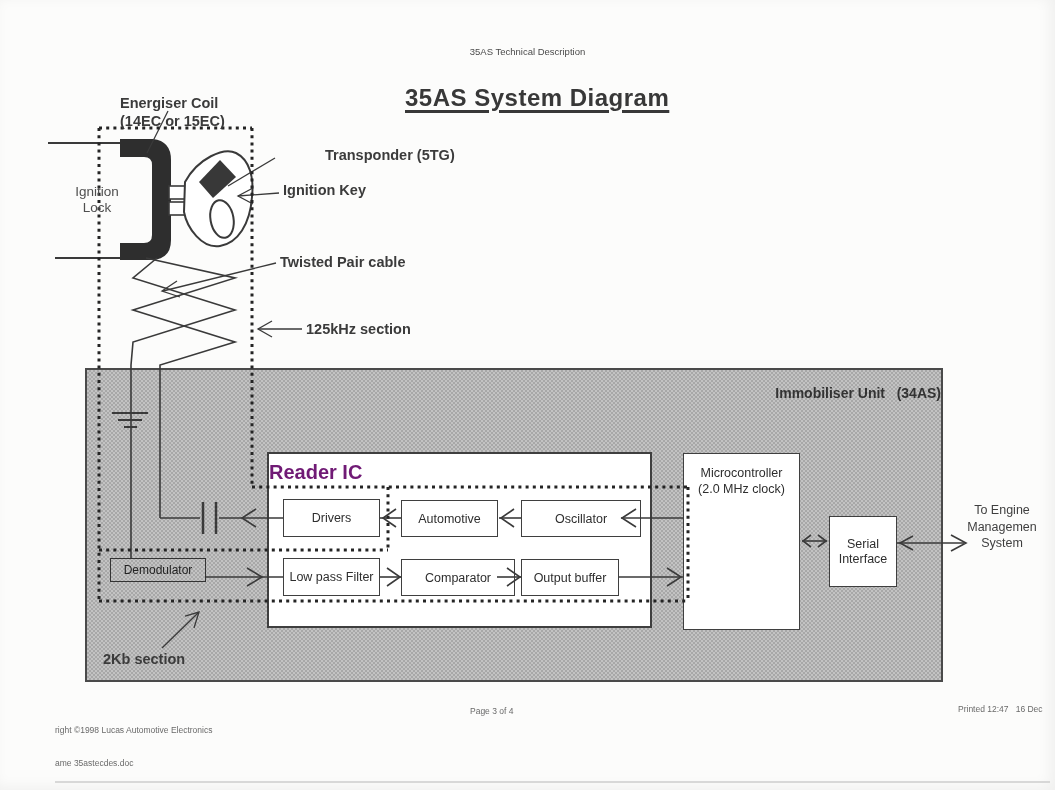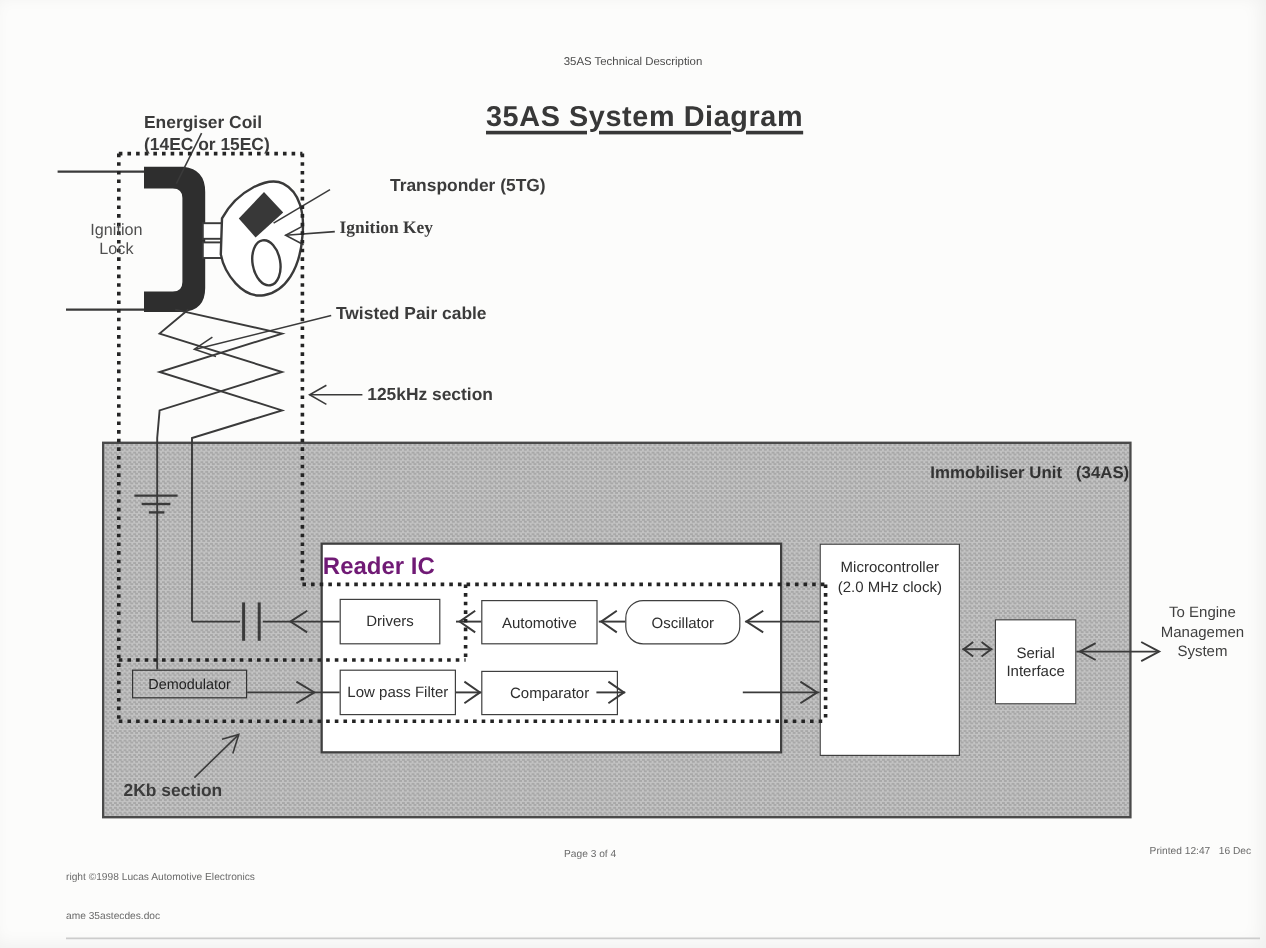--- a/index.html
+++ b/index.html
@@ -46,34 +46,37 @@
   <div class="abs doc-header">35AS Technical Description</div>
   <div class="abs page-title">35AS System Diagram</div>
 
   <div class="abs immo">
     <div class="immo-title">Immobiliser Unit   (34AS)</div>
   </div>
 
   <div class="wbox reader">
     <div class="reader-title">Reader IC</div>
   </div>
-  <div class="wbox" style="left:283px;top:499px;width:84px;height:38px;">
+  <div class="wbox" style="left:283px;top:499px;width:97px;height:38px;">
     <span>Drivers</span>
     </div>
   <div class="wbox" style="left:401px;top:500px;width:97px;height:37px;">
     <span>Automotive</span>
     </div>
-  <div class="wbox" style="left:521px;top:500px;width:96px;height:37px;border-radius:15px;">
+  <div class="wbox" style="left:521px;top:500px;width:120px;height:37px;">
     <span>Oscillator</span>
     </div>
   <div class="wbox" style="left:283px;top:558px;width:97px;height:38px;">
     <span>Low pass Filter</span>
     </div>
   <div class="wbox" style="left:401px;top:559px;width:114px;height:37px;">
     <span>Comparator</span>
+    </div>
+  <div class="wbox" style="left:521px;top:559px;width:98px;height:37px;">
+    <span>Output buffer</span>
     </div>
 
   <div class="wbox demod">
     <span>Demodulator</span>
     </div>
 
   <div class="wbox micro">
     <div class="micro-text">
       <div>Microcontroller</div>
       <div>(2.0 MHz clock)</div>
@@ -192,21 +195,21 @@
 
   <div class="lbl" style="left:120px;top:58px;margin-top:36px;">
     <div>Energiser Coil</div>
     <div>(14EC or 15EC)</div>
   </div>
   <div class="lbl-plain" style="left:57px;top:184px;width:80px;">
     <div>Ignition</div>
     <div>Lock</div>
   </div>
   <div class="lbl" style="left:294px;top:146px;margin-left:31px;">Transponder (5TG)</div>
-  <div class="lbl" style="left:283px;top:181px;font-family:Liberation Serif, serif;">Ignition Key</div>
+  <div class="lbl" style="left:283px;top:181px;">Ignition Key</div>
   <div class="lbl" style="left:280px;top:253px;">Twisted Pair cable</div>
   <div class="lbl" style="left:306px;top:320px;">125kHz section</div>
   <div class="lbl" style="left:103px;top:650px;">2Kb section</div>
 
   <div class="abs engine-lbl">
     <div>To Engine</div>
     <div>Managemen</div>
     <div>System</div>
   </div>
 

